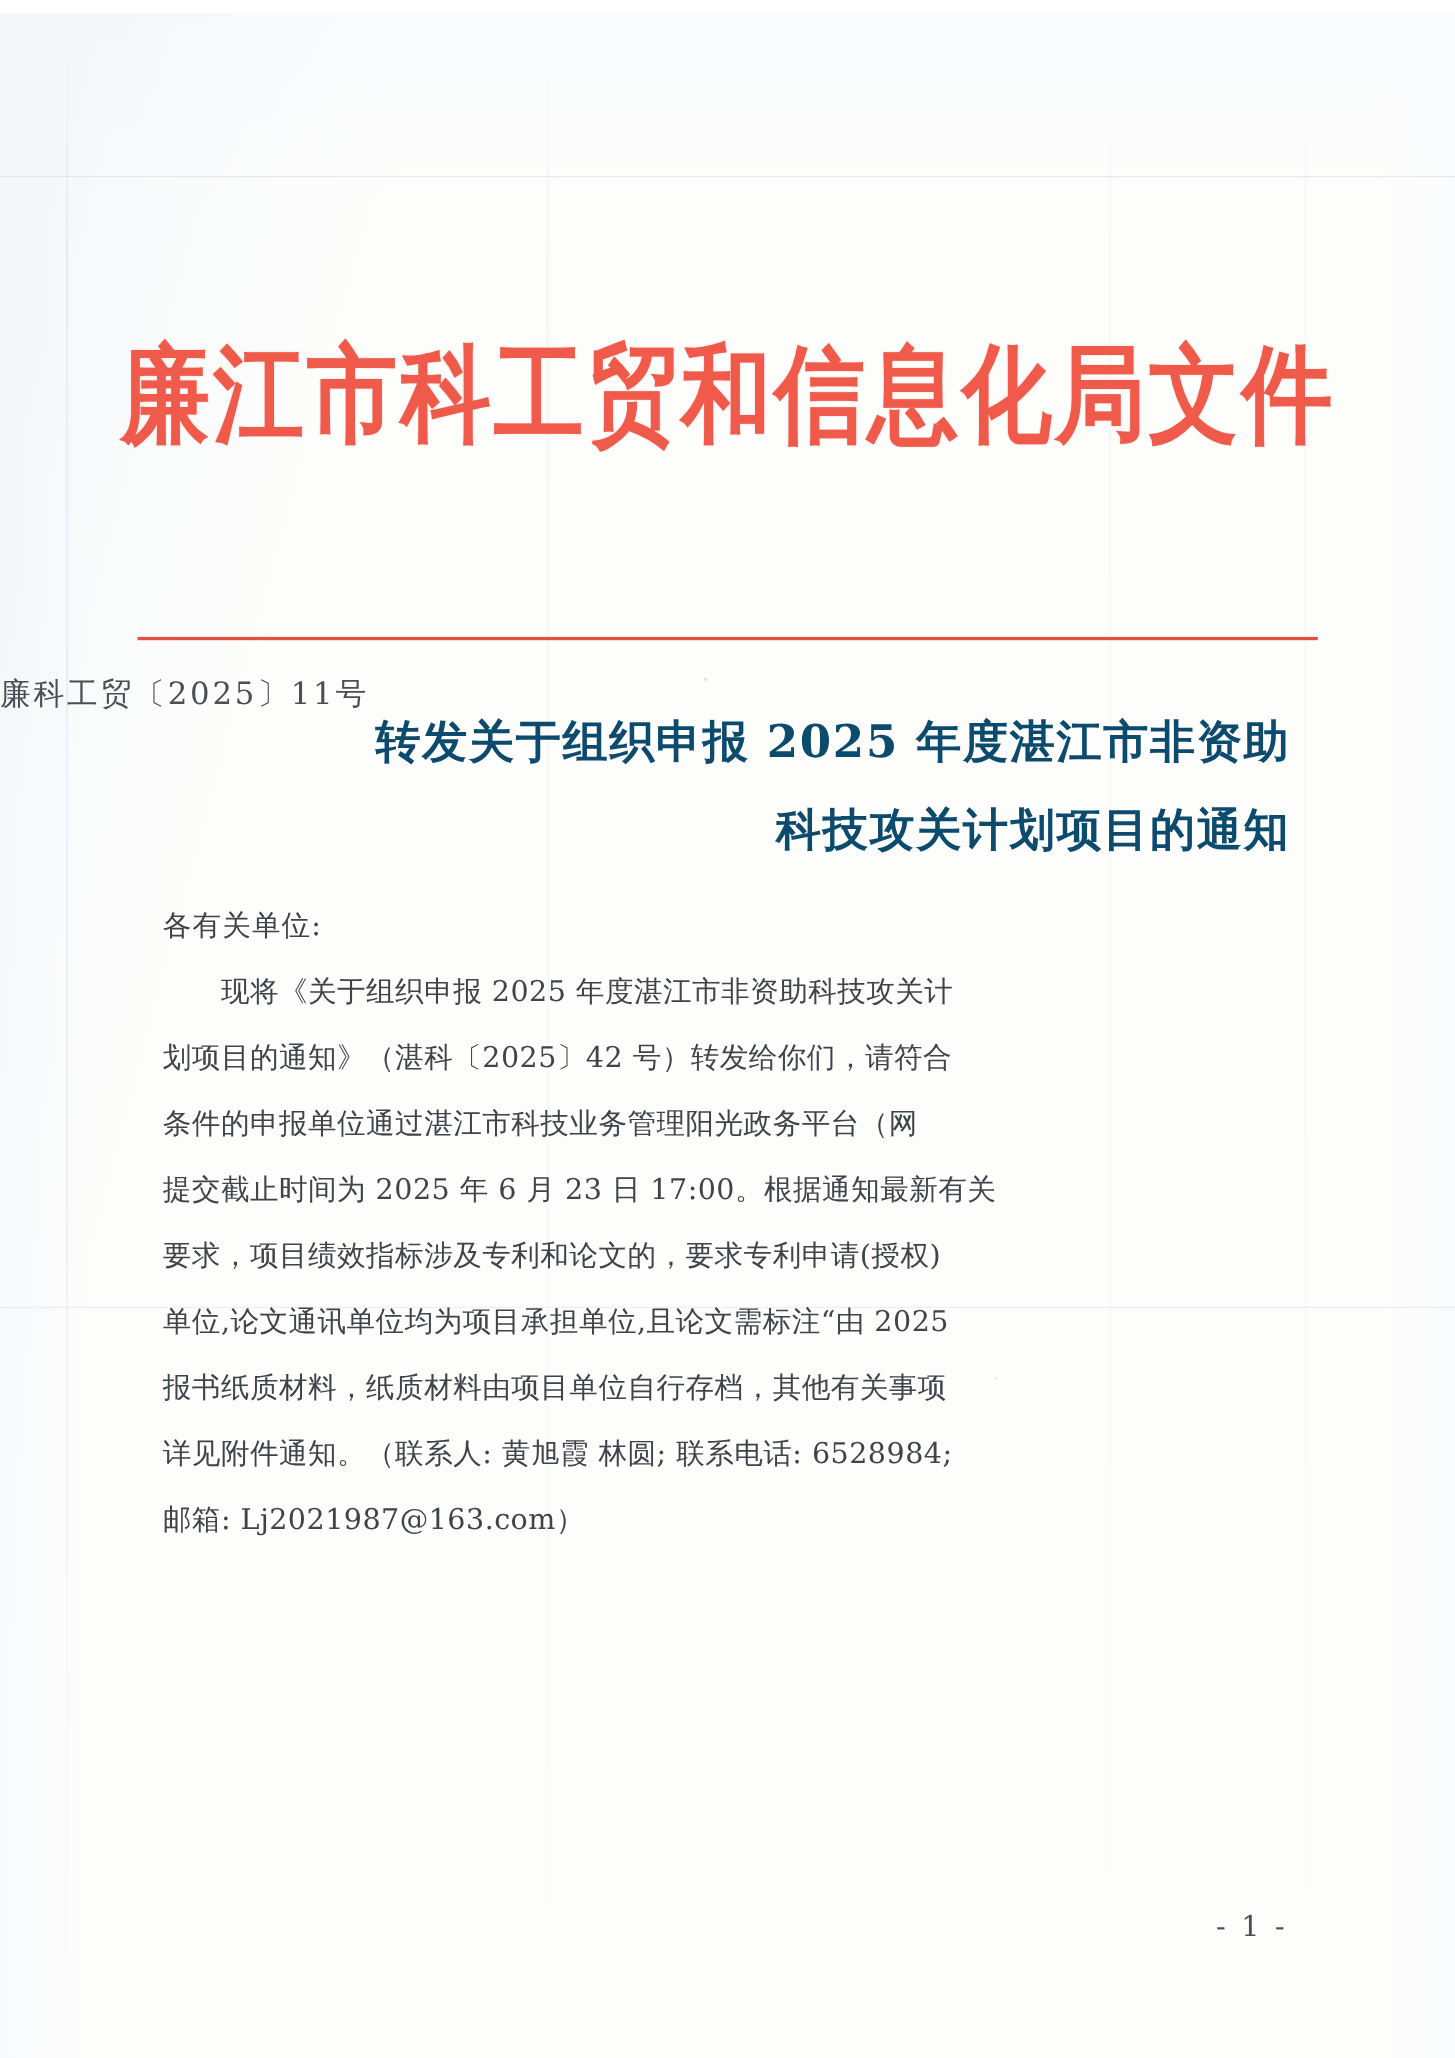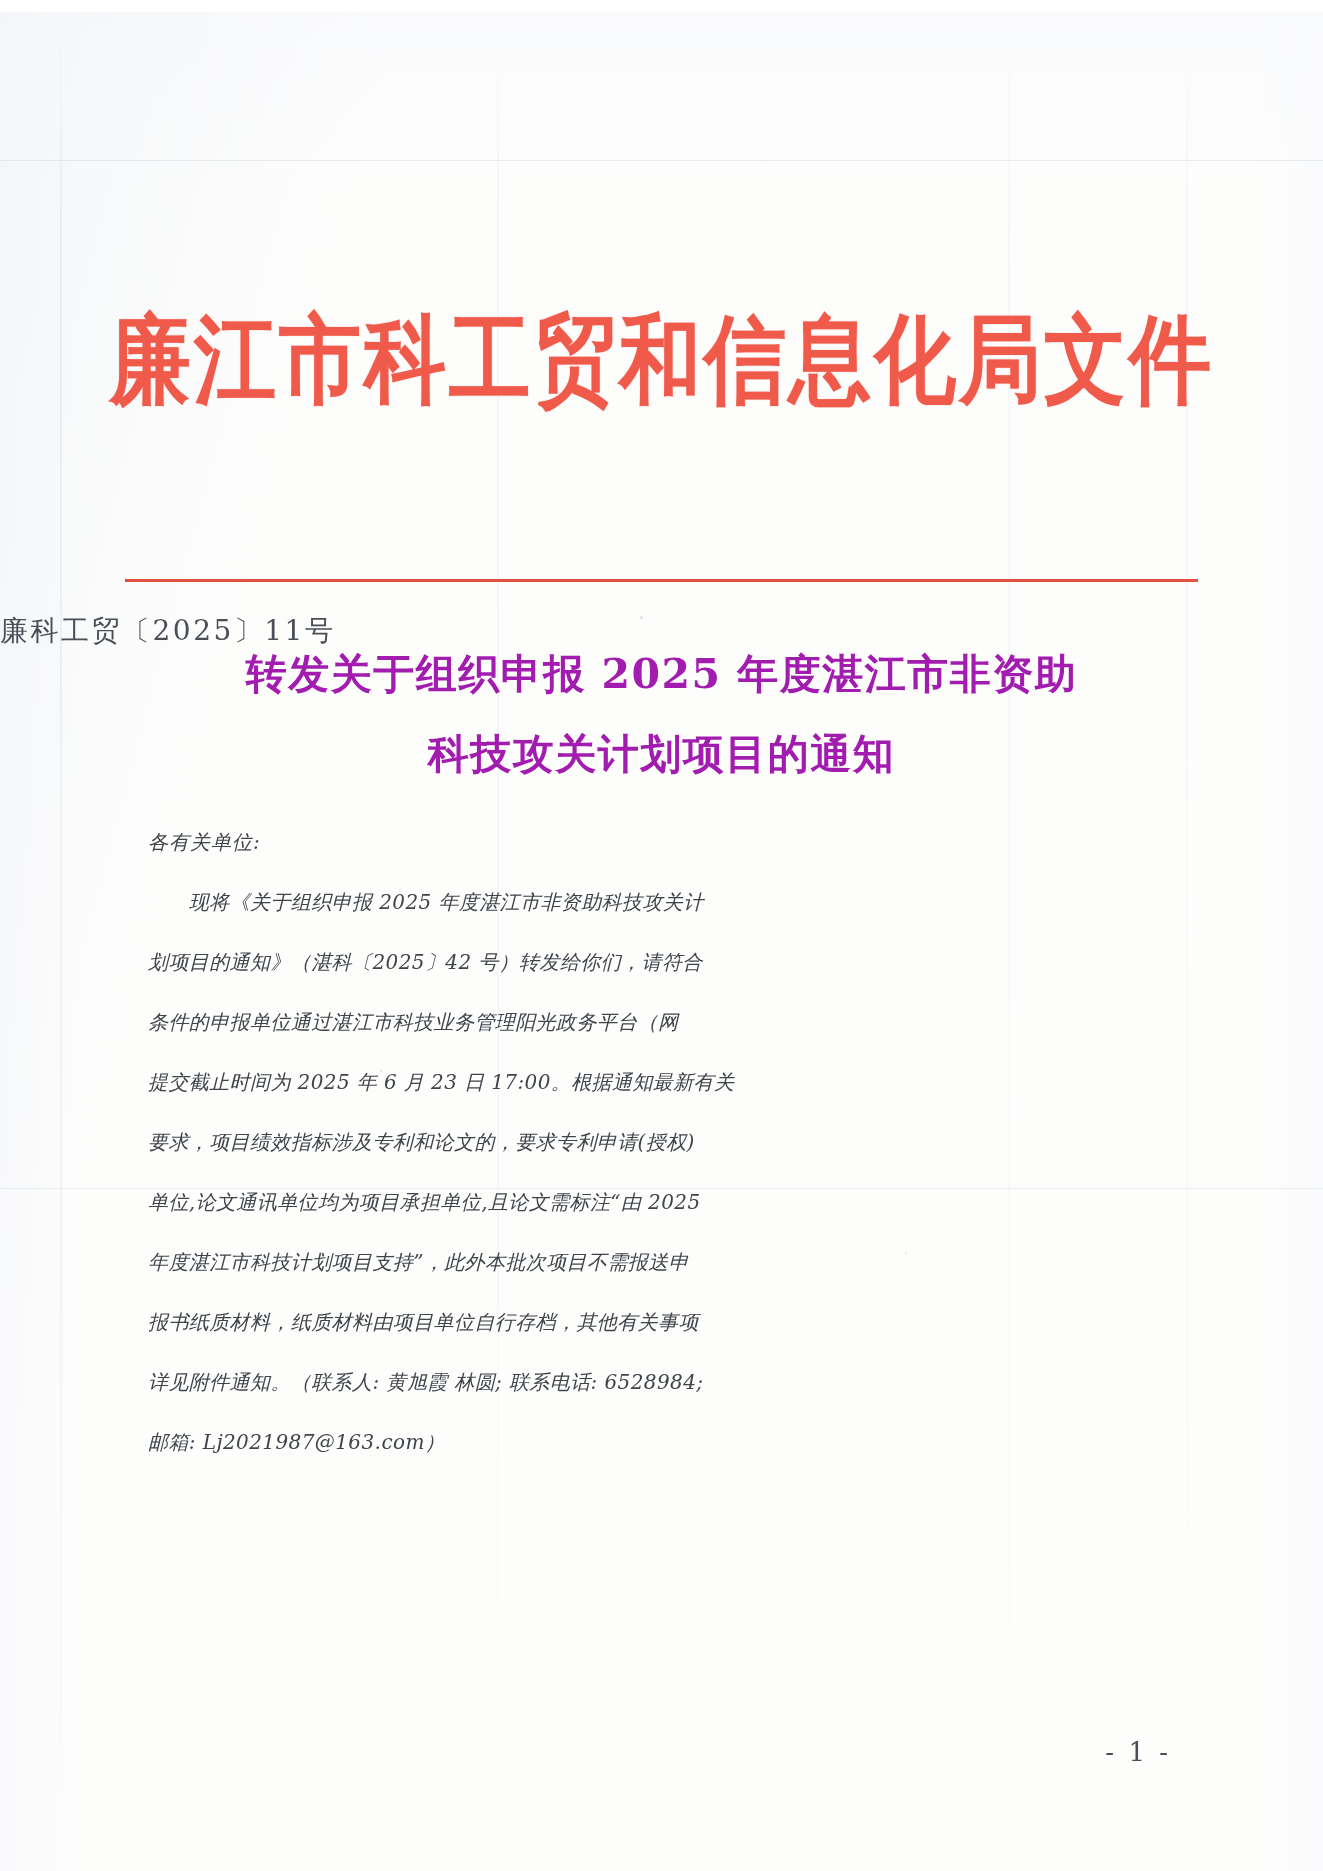--- a/index.html
+++ b/index.html
@@ -98,42 +98,41 @@
     height: 3px;
     background: #e3503f;
   }
 
   
   .doc-title {
     position: absolute;
     left: 150px;
     right: 150px;
     top: 622px;
-    text-align: center;
+    text-align: right;
     font-family: "DejaVu Serif", "Liberation Serif", serif;
     font-weight: 700;
     font-size: 41px;
     line-height: 80px;
     letter-spacing: 1.5px;
-    color: #a21caf;
+    color: #0c4a6e;
   }
   .doc-title .tline { display: block; white-space: nowrap; }
 
   
   .body-block {
     position: absolute;
     left: 148px;
     top: 800px;
     width: 1030px;
     font-family: "DejaVu Serif", "Liberation Serif", serif;
-    font-size: 20px;
+    font-size: 26px;
     line-height: 60px;
     color: #3f444b;
     letter-spacing: 0.4px;
-    font-style: italic;
   }
   .body-block .bline {
     display: block;
     white-space: nowrap;
   }
   .salutation { letter-spacing: 1px; }
 
   
   .page-footer {
     position: absolute;
@@ -186,21 +185,20 @@
   </div>
 
   <div class="body-block">
     <span class="bline salutation">各有关单位:</span>
     <span class="bline">　　现将《关于组织申报 2025 年度湛江市非资助科技攻关计</span>
     <span class="bline">划项目的通知》（湛科〔2025〕42 号）转发给你们，请符合</span>
     <span class="bline">条件的申报单位通过湛江市科技业务管理阳光政务平台（网</span>
     <span class="bline">提交截止时间为 2025 年 6 月 23 日 17:00。根据通知最新有关</span>
     <span class="bline">要求，项目绩效指标涉及专利和论文的，要求专利申请(授权)</span>
     <span class="bline">单位,论文通讯单位均为项目承担单位,且论文需标注“由 2025</span>
-    <span class="bline">年度湛江市科技计划项目支持”，此外本批次项目不需报送申</span>
     <span class="bline">报书纸质材料，纸质材料由项目单位自行存档，其他有关事项</span>
     <span class="bline">详见附件通知。（联系人: 黄旭霞  林圆; 联系电话: 6528984;</span>
     <span class="bline">邮箱: Lj2021987@163.com）</span>
   </div>
 
   <div class="page-footer">- 1 -</div>
 
 </div>
 
 </body></html>

